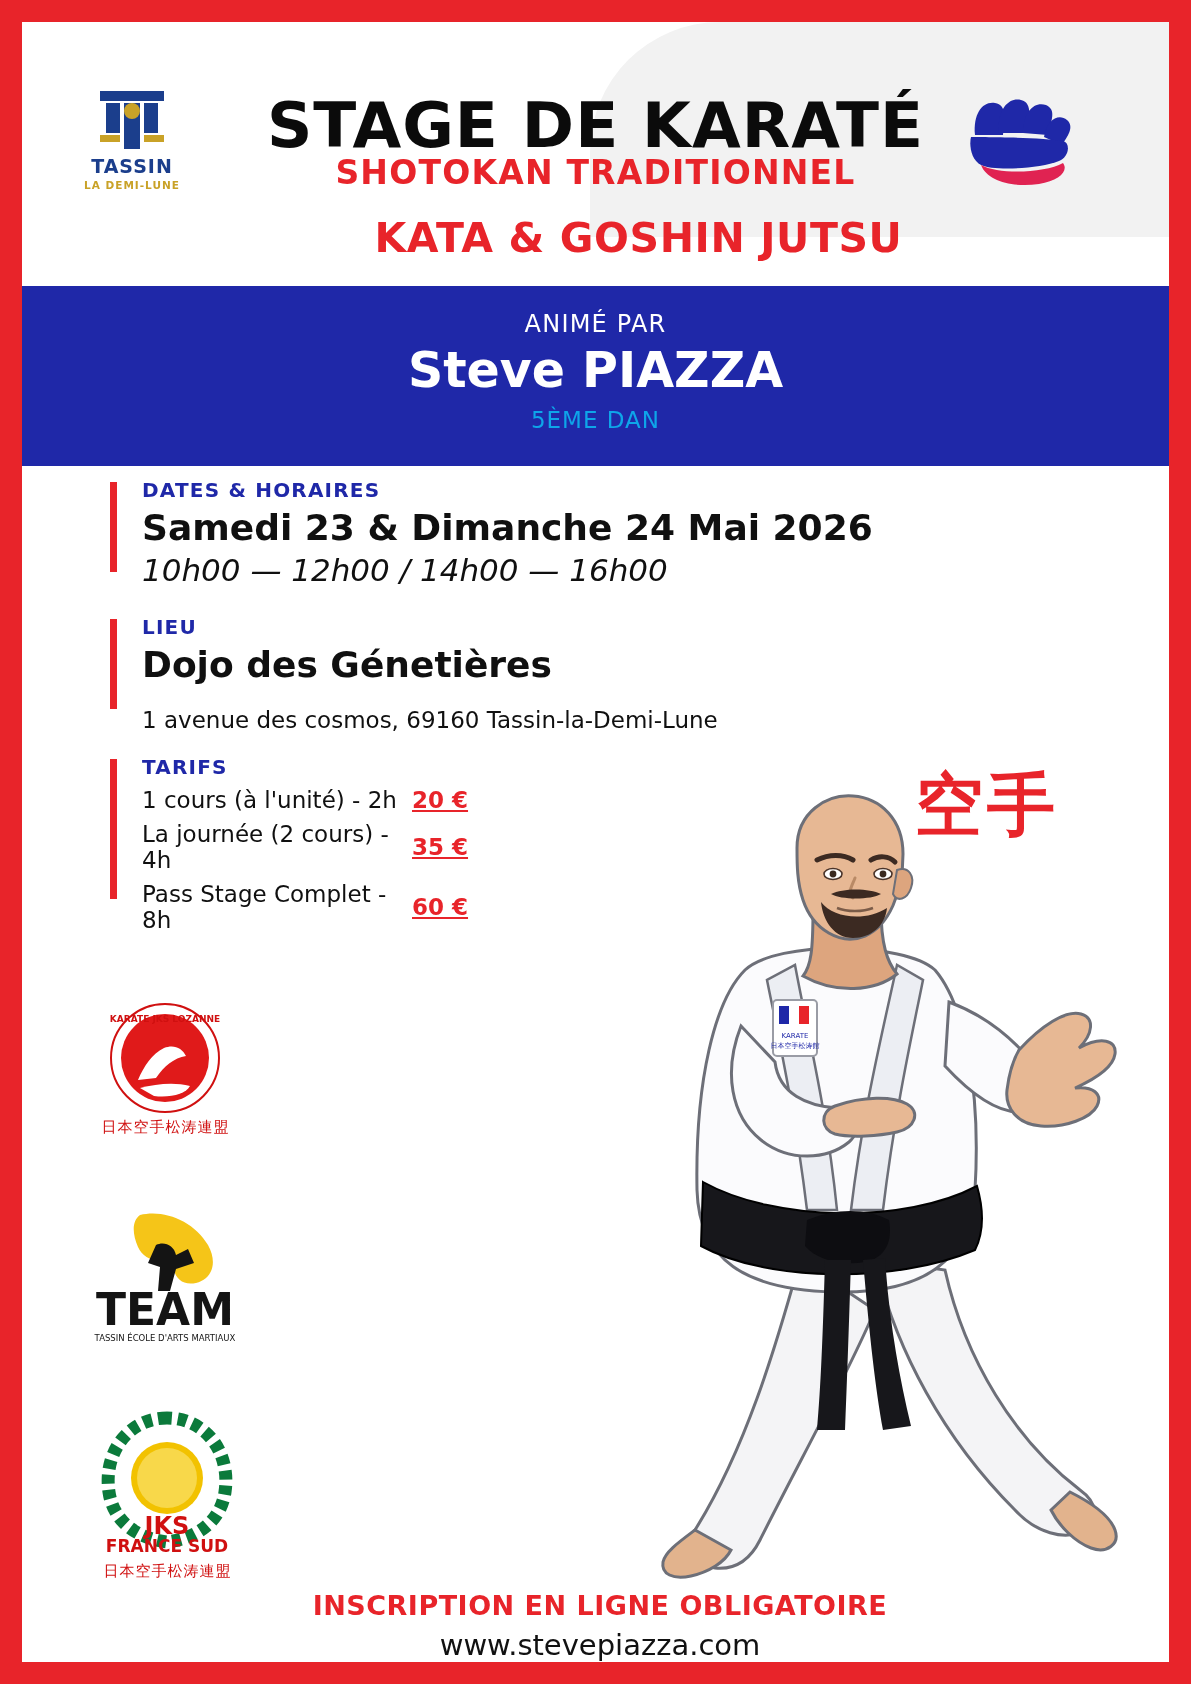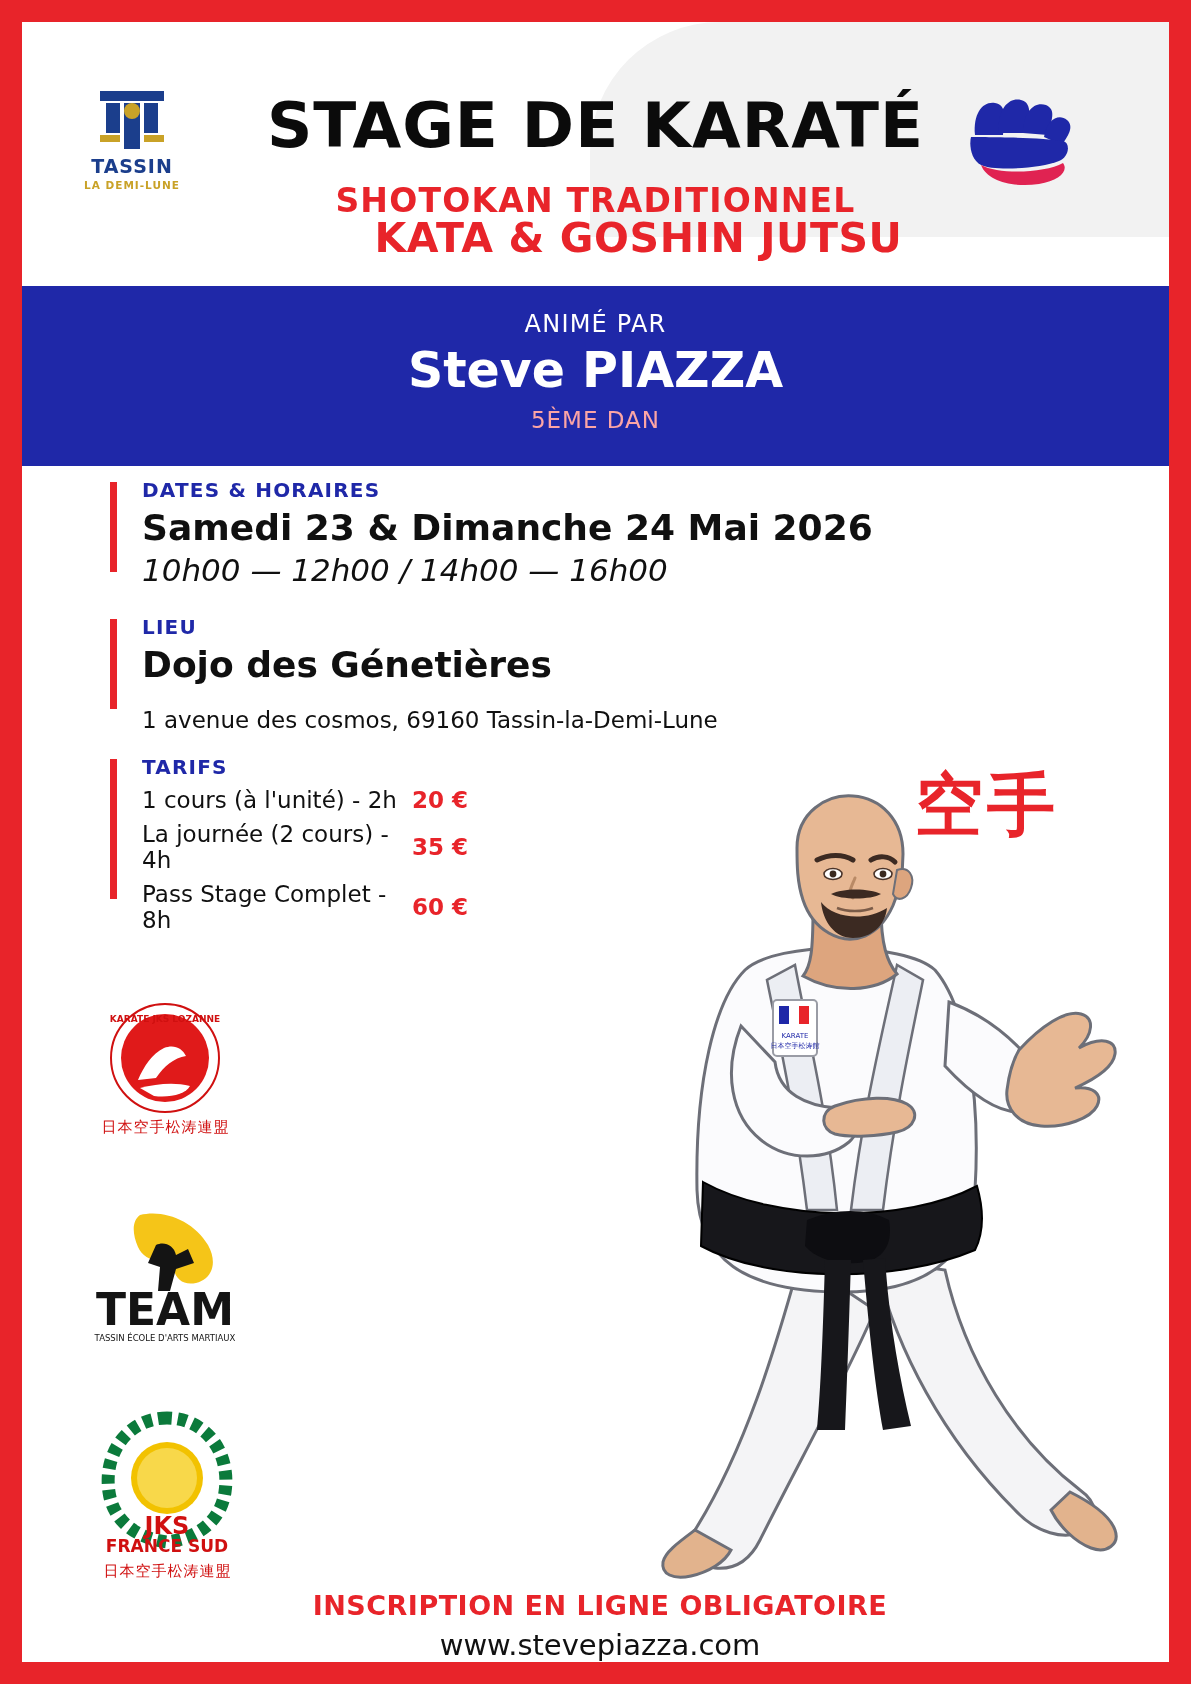--- a/index.html
+++ b/index.html
@@ -50,21 +50,21 @@
     width: 1147px;
     text-align: center;
     font-size: 63px;
     font-weight: bold;
     letter-spacing: 1px;
     color: #0b0b0b;
     font-family: "DejaVu Sans", sans-serif;
   }
   .title-sub1 {
     position: absolute;
-    left: 0; top: 124px;
+    left: 0; top: 96px;
     width: 1147px;
     text-align: center;
     font-size: 33px;
     font-weight: bold;
     letter-spacing: 1.2px;
     color: #e8242a;
   }
   .title-sub2 {
     position: absolute;
     left: 0; top: 157px;
@@ -141,21 +141,21 @@
     text-align: center;
     color: #ffffff;
     font-size: 49px;
     font-weight: bold;
   }
   .presenter-grade {
     position: absolute;
     left: 0; top: 121px;
     width: 1147px;
     text-align: center;
-    color: #fca5a5;
+    color: #0ea5e9;
     font-size: 23px;
     letter-spacing: 1px;
   }
   
   .info-block {
     position: absolute;
     padding-left: 32px;
   }
   .info-bar {
     position: absolute;
@@ -205,20 +205,21 @@
   }
   .tarif-name {
     font-size: 23px;
     color: #101010;
     width: 270px;
   }
   .tarif-price {
     font-size: 23px;
     font-weight: bold;
     color: #e8242a;
+    text-decoration: underline;
   }
   
   .kanji {
     position: absolute;
     left: 915px; top: 760px;
     font-size: 68px;
     font-weight: bold;
     color: #e8242a;
     letter-spacing: 4px;
     font-family: "DejaVu Sans", sans-serif;

